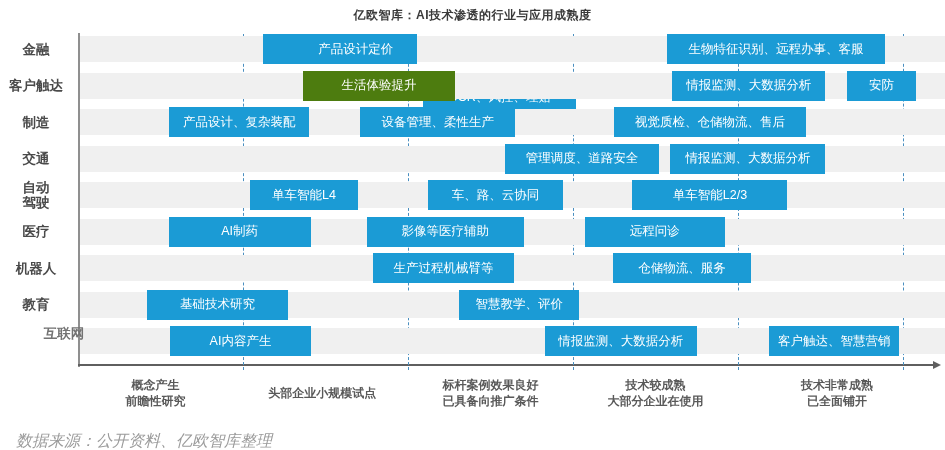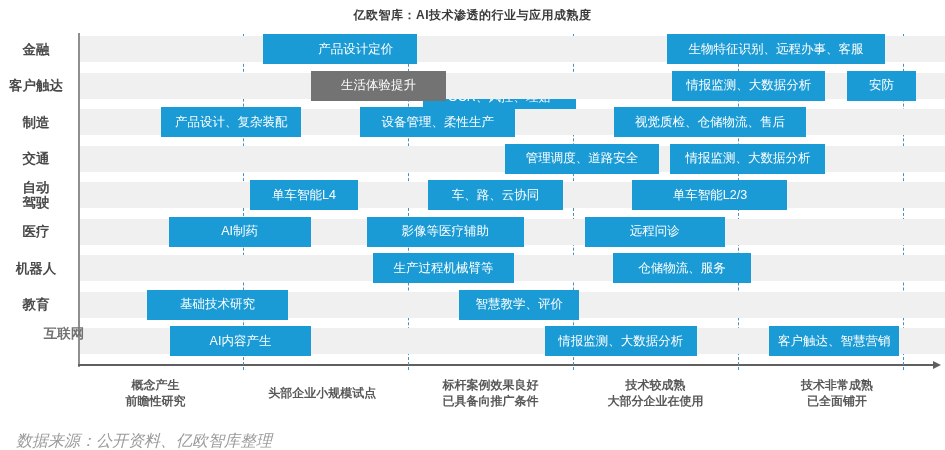--- a/index.html
+++ b/index.html
@@ -44,26 +44,26 @@
       <div class="dash" style="left: 573px; border-left-color: rgb(74, 143, 192);"></div>
       <div class="dash" style="left: 738px; border-left-color: rgb(74, 143, 192);"></div>
       <div class="dash" style="left: 903px; border-left-color: rgb(74, 143, 192);"></div>
       <div class="band" style="top: 36px; background: rgb(240, 240, 240);"></div>
       <div class="rowlabel" style="top: 32px; height: 34px; color: rgb(74, 74, 74);">金融</div>
       <div class="box" style="left: 262.8px; width: 122.1px; top: 34px; background: rgb(27, 155, 213); color: rgb(255, 255, 255); padding-left: 32px;">产品设计定价</div>
       <div class="box" style="left: 423px; width: 153px; top: 34px; background: rgb(27, 155, 213); color: rgb(255, 255, 255); margin-top: 48px;">OCR、风控、理赔</div>
       <div class="box" style="left: 667.05px; width: 217.8px; top: 34px; background: rgb(27, 155, 213); color: rgb(255, 255, 255);">生物特征识别、远程办事、客服</div>
       <div class="band" style="top: 72.5px; background: rgb(240, 240, 240);"></div>
       <div class="rowlabel" style="top: 68.5px; height: 34px; color: rgb(74, 74, 74);">客户触达</div>
-      <div class="box" style="left: 311px; width: 135px; top: 70.5px; background: #737373; color: rgb(255, 255, 255);">生活体验提升</div>
+      <div class="box" style="left: 303px; width: 152px; top: 70.5px; background: #4d7c0f; color: rgb(255, 255, 255);">生活体验提升</div>
       <div class="box" style="left: 672px; width: 153.45px; top: 70.5px; background: rgb(27, 155, 213); color: rgb(255, 255, 255);">情报监测、大数据分析</div>
       <div class="box" style="left: 846.9px; width: 69.3px; top: 70.5px; background: rgb(27, 155, 213); color: rgb(255, 255, 255);">安防</div>
       <div class="band" style="top: 109px; background: rgb(240, 240, 240);"></div>
       <div class="rowlabel" style="top: 105px; height: 34px; color: rgb(74, 74, 74);">制造</div>
-      <div class="box" style="left: 161px; width: 140.25px; top: 107px; background: rgb(27, 155, 213); color: rgb(255, 255, 255);">产品设计、复杂装配</div>
+      <div class="box" style="left: 169px; width: 140.25px; top: 107px; background: rgb(27, 155, 213); color: rgb(255, 255, 255);">产品设计、复杂装配</div>
       <div class="box" style="left: 360.15px; width: 155.1px; top: 107px; background: rgb(27, 155, 213); color: rgb(255, 255, 255);">设备管理、柔性生产</div>
       <div class="box" style="left: 614.25px; width: 191.4px; top: 107px; background: rgb(27, 155, 213); color: rgb(255, 255, 255);">视觉质检、仓储物流、售后</div>
       <div class="band" style="top: 145.5px; background: rgb(240, 240, 240);"></div>
       <div class="rowlabel" style="top: 141.5px; height: 34px; color: rgb(74, 74, 74);">交通</div>
       <div class="box" style="left: 505.35px; width: 153.45px; top: 143.5px; background: rgb(27, 155, 213); color: rgb(255, 255, 255);">管理调度、道路安全</div>
       <div class="box" style="left: 670.35px; width: 155.1px; top: 143.5px; background: rgb(27, 155, 213); color: rgb(255, 255, 255);">情报监测、大数据分析</div>
       <div class="band" style="top: 182px; background: rgb(240, 240, 240);"></div>
       <div class="rowlabel" style="top: 178px; height: 34px; color: rgb(74, 74, 74);">自动
 驾驶</div>
       <div class="box" style="left: 249.6px; width: 108.9px; top: 180px; background: rgb(27, 155, 213); color: rgb(255, 255, 255);">单车智能L4</div>

